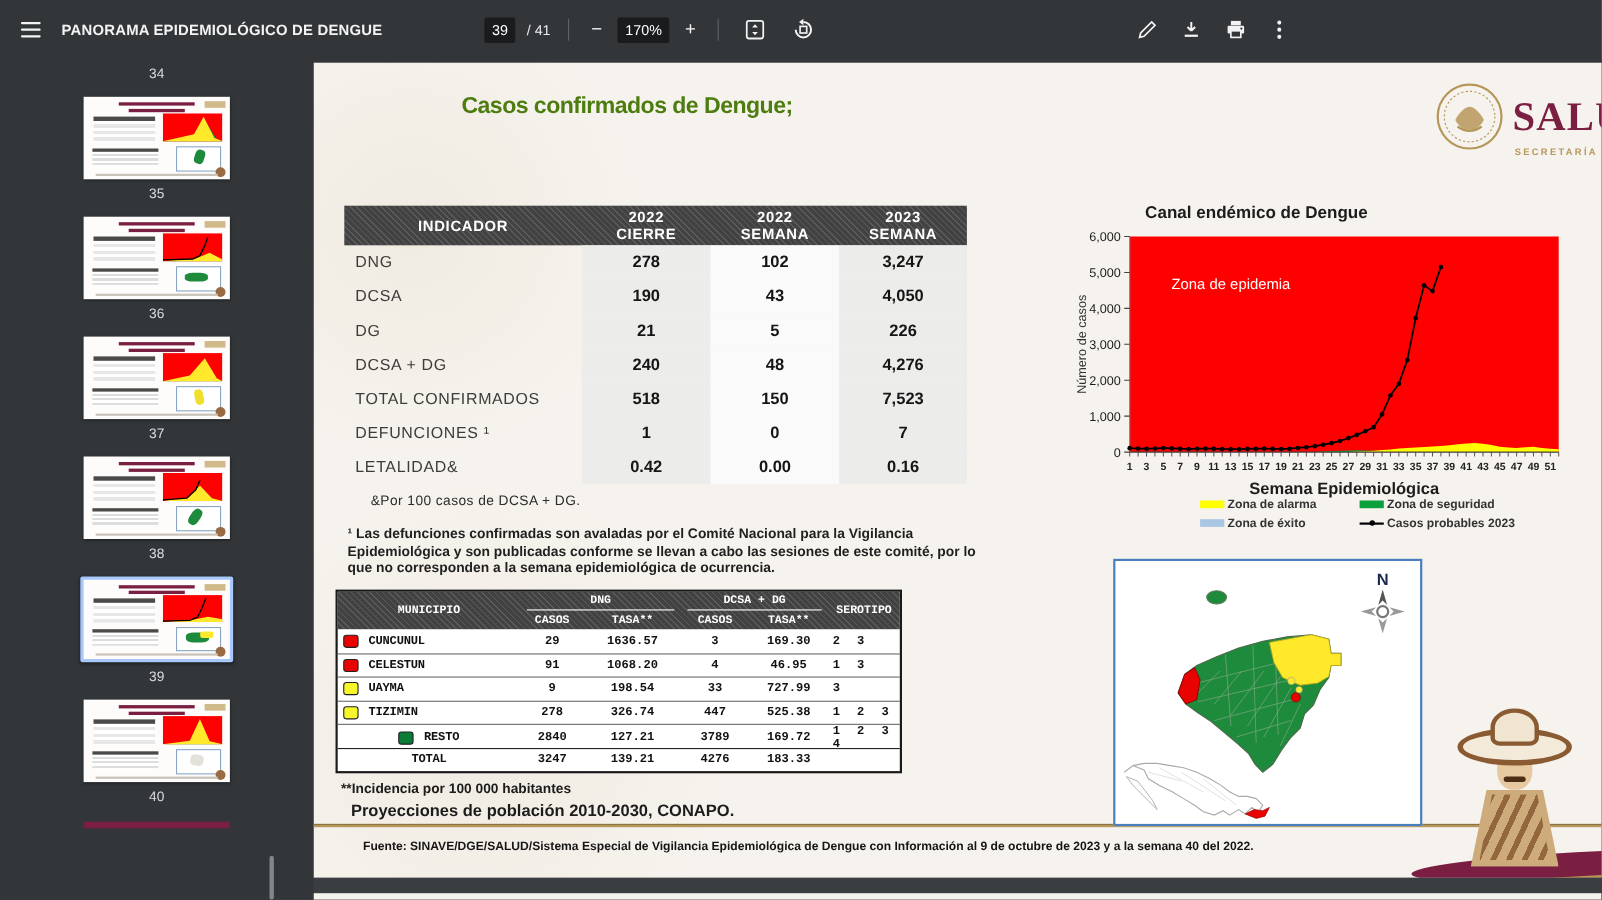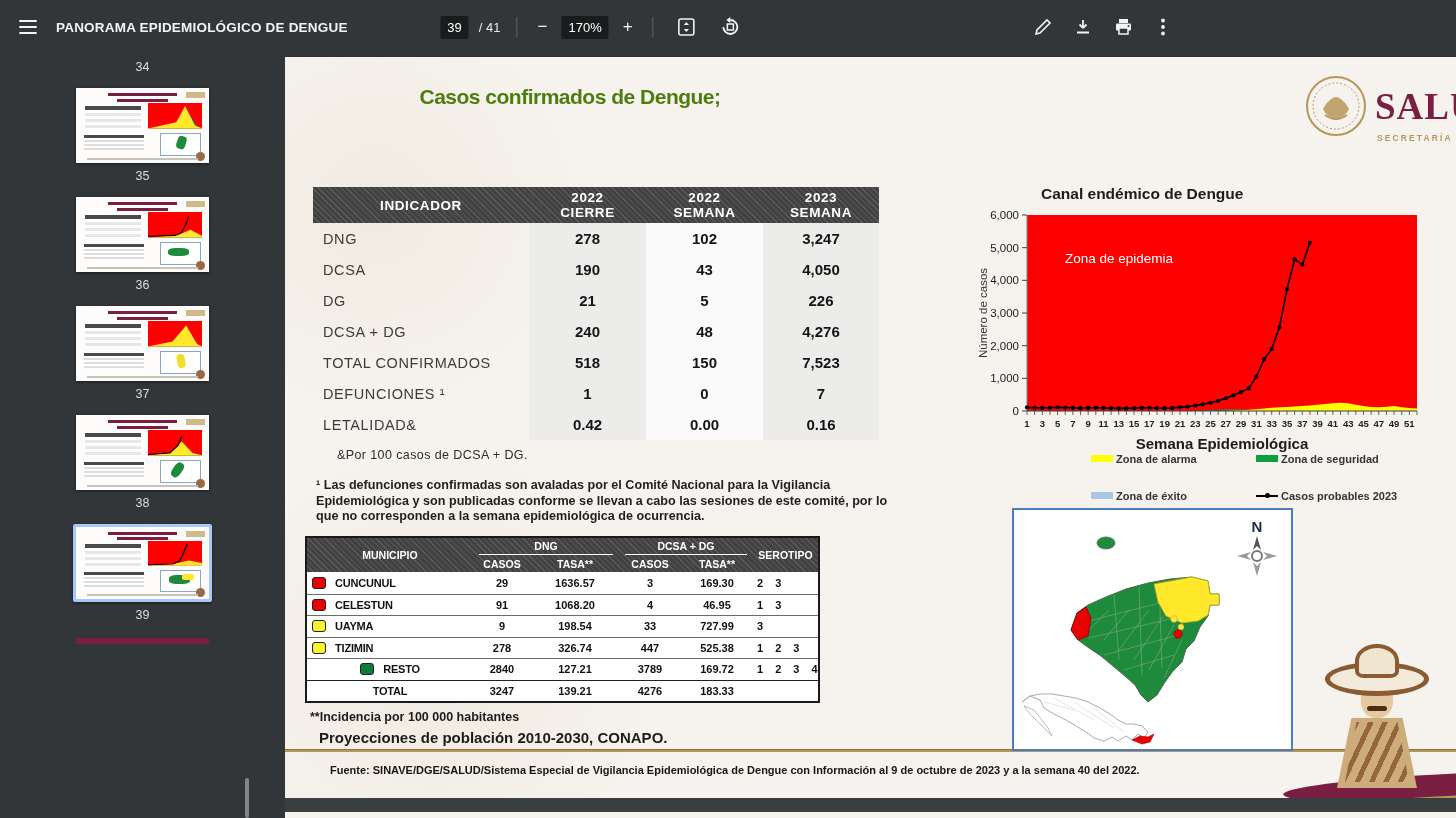--- a/index.html
+++ b/index.html
@@ -82,21 +82,21 @@
   .t1-row .lab { padding-left:10px; color:#3c3c3c; font-size:14.5px; letter-spacing:.6px; }
   .t1-row .val { text-align:center; font-weight:bold; color:#151515; font-size:15px; height:31px; line-height:31px; }
   .col-g { background:#ececeb; }
   .col-w { background:#fbfafa; }
 
   .note-amp { position:absolute; left:32px; top:391px; font-size:12.5px; color:#2c2c2c; letter-spacing:.4px;margin-left:20px; }
   .note-1 { position:absolute; left:31px; top:421px; width:578px; font-size:12.6px; font-weight:bold;
     color:#1f1f1f; line-height:15.5px; }
 
   
-  .t2 { position:absolute; left:20px; top:479px; width:515px; border:2px solid #1a1a1a; background:#fff; }
+  .t2 { position:absolute; left:20px; top:479px; width:515px; border:2px solid #1a1a1a; background:#fff;font-family:Liberation Mono, monospace; }
   .t2-head { display:grid; grid-template-columns:166px 58px 88px 62px 72px 65px;
     grid-template-rows:17px 17px; background:#424242; color:#fff; font-weight:bold;
     background-image:repeating-linear-gradient(45deg, rgba(255,255,255,.13) 0 1px, transparent 1px 4px);
     font-size:10.5px; text-align:center; align-items:center; }
   .t2-head .mun { grid-row:1 / span 2; grid-column:1; }
   .t2-head .g1 { grid-row:1; grid-column:2 / span 2; border-bottom:1px solid #fff; margin:0 6px; line-height:15px; }
   .t2-head .g2 { grid-row:1; grid-column:4 / span 2; border-bottom:1px solid #fff; margin:0 6px; line-height:15px; }
   .t2-head .sero { grid-row:1 / span 2; grid-column:6; }
   .t2-head .sub { grid-row:2; line-height:16px; }
   .t2-row { display:grid; grid-template-columns:166px 58px 88px 62px 72px 65px; height:21.5px;
@@ -113,21 +113,21 @@
   .note-con { position:absolute; left:34px; top:672px; font-size:15px; font-weight:bold; color:#1c1c1c; }
   .gold-rule { position:absolute; left:0; top:692px; width:1300px; height:3px; background:#b5975a;
     border-top:1px solid #8c7340; }
   .fuente { position:absolute; left:45px; top:707px; font-size:11px; font-weight:bold; color:#161616; }
 
   
   .chartbox { position:absolute; left:690px; top:128px; width:470px; height:330px; }
   .chart-title { position:absolute; left:66px; top:0; width:360px; font-size:15.5px; font-weight:bold;
     color:#1c1c1c; }
   .legend { position:absolute; left:116px; top:265px; display:grid;
-    grid-template-columns:145px 190px; grid-auto-rows:17px; font-size:11px; font-weight:bold; color:#333;gap:20px; }
+    grid-template-columns:145px 190px; grid-auto-rows:17px; font-size:11px; font-weight:bold; color:#333; }
   .lg-item { display:flex; align-items:center; gap:3px; }
   .lg-sw { width:22px; height:7px; flex:0 0 22px; }
   .lg-line { width:22px; height:2px; background:#000; position:relative; flex:0 0 22px; }
   .lg-line::after { content:""; position:absolute; left:9px; top:-2px; width:5px; height:5px;
     border-radius:50%; background:#000; }
 
   
   .mapbox { position:absolute; left:727px; top:451px; width:281px; height:243px; background:#fff;
     border:2px solid #4a7ebd; z-index:2; }
 
@@ -317,20 +317,40 @@
               </svg></div>
             <div class="m-table2"></div>
             <div class="m-map">
               <span class="m-blob" style="left:22%;top:18%;width:52%;height:45%;background:#1e8a3c;border-radius:35%;transform:rotate(0deg);"></span>
               <span style="position:absolute;right:15%;top:15%;width:30%;height:30%;background:#ffe92a;border-radius:2px;"></span>
             </div>
             <div class="m-villa"></div>
             <div class="m-foot"></div>
           </div>
           <div class="thumb-num">39</div>
+        </div>
+        <div class="thumb-item">
+          <div class="thumb">
+            <div class="m-t1"></div>
+            <div class="m-t2"></div>
+            <div class="m-salud"></div>
+            <div class="m-table"></div>
+            <div class="m-chart"><svg width="100%" height="100%" viewBox="0 0 52 26" preserveAspectRatio="none">
+                <rect x="0" y="0" width="52" height="26" fill="#fe0000"></rect>
+                <polygon points="0,26 26.0,24.7 34.3,18.2 41.6,24.7 52,26" fill="#1e8a3c"></polygon>
+                <polygon points="0,26 23.4,22.9 32.2,2.6 40.6,23.4 52,26" fill="#ffe92a"></polygon>
+              </svg></div>
+            <div class="m-table2"></div>
+            <div class="m-map">
+              <span class="m-blob" style="left:30%;top:20%;width:30%;height:50%;background:#e4e0da;border-radius:35%;transform:rotate(8deg);"></span>
+            </div>
+            <div class="m-villa"></div>
+            <div class="m-foot"></div>
+          </div>
+          <div class="thumb-num">40</div>
         </div>
         <div class="thumb-item">
           <div class="thumb-sliver"></div>
         </div>
       </div>
     <div class="sb-scroll"></div>
   </aside>
 
   <main class="viewer">
     <div class="page">

